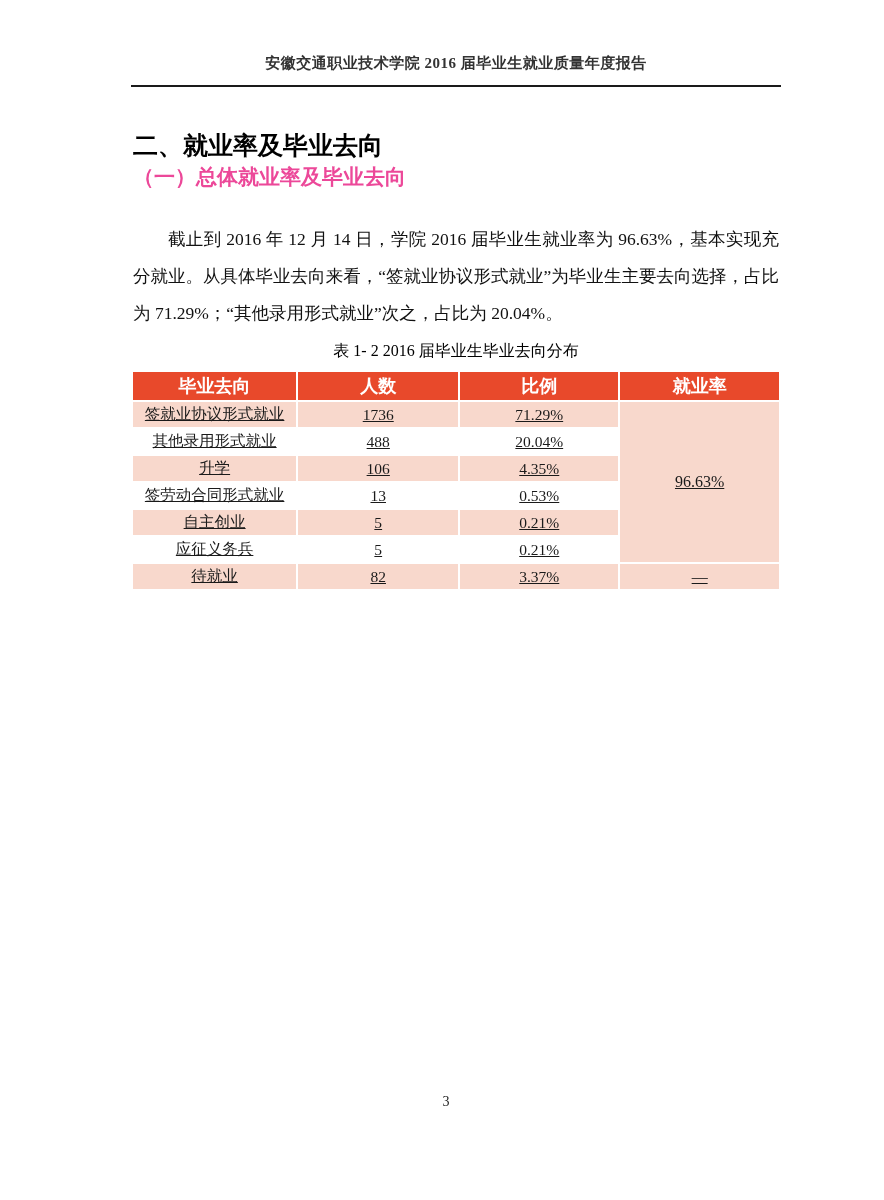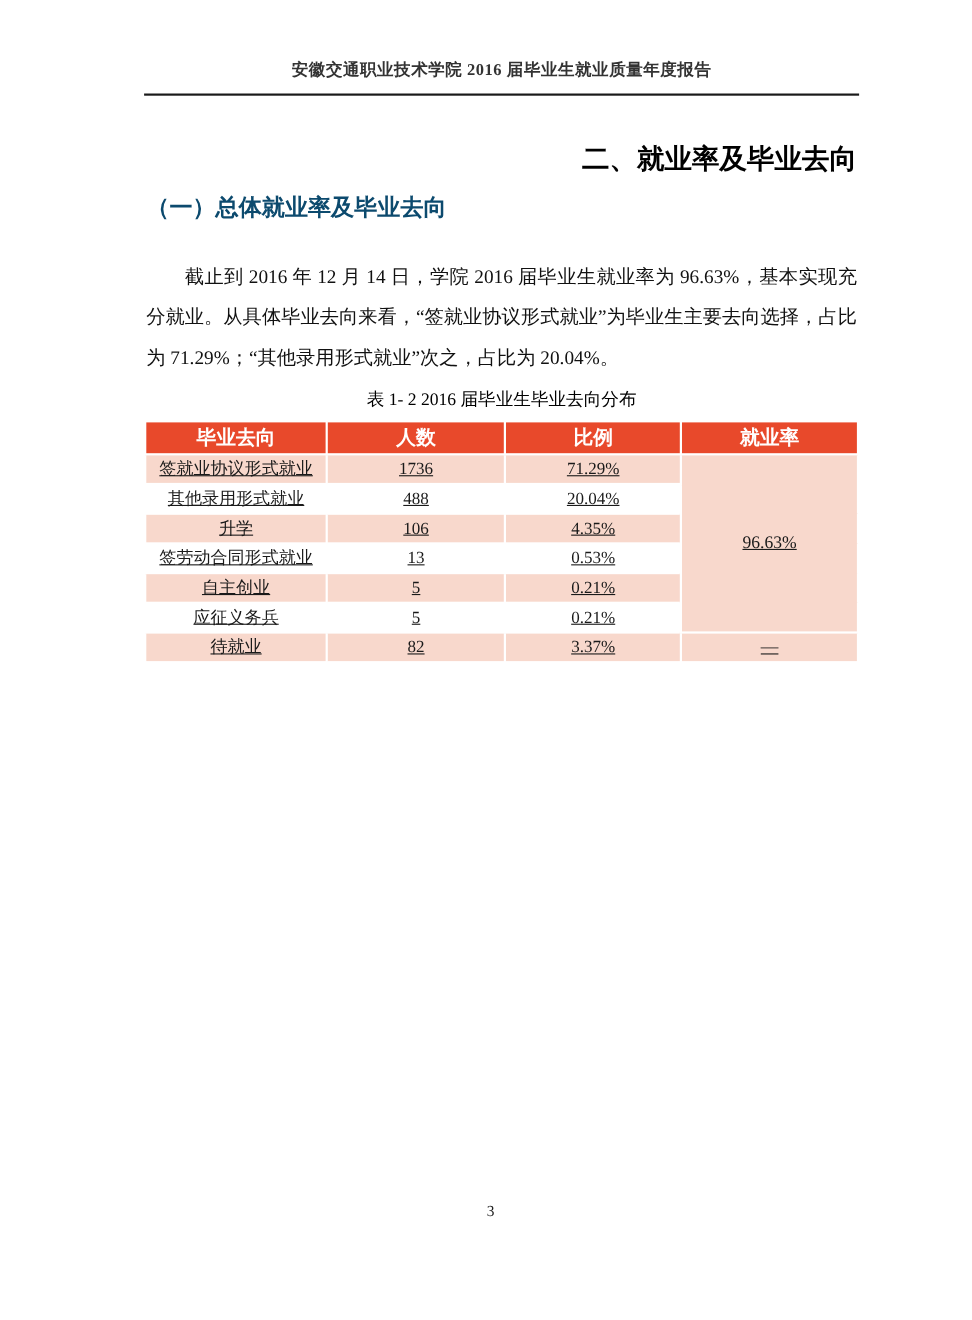--- a/index.html
+++ b/index.html
@@ -34,37 +34,36 @@
     border-top: 2px solid var(--rule-color, #1a1a1a);
     height: 0;
   }
   .h1 {
     margin-top: 40px;
     font-family: "Liberation Sans", "DejaVu Sans", sans-serif;
     font-weight: bold;
     font-size: 25px;
     line-height: 1.0;
     color: #000000;
-    text-align: right;
   }
   .para {
     margin-top: 36px;
     font-size: 17.5px;
     line-height: 37px;
     text-align: justify;
     text-indent: 2em;
     color: #111111;
   }
   .h2 {
-    margin-top: 16px;
+    margin-top: 4px;
     font-family: "Liberation Sans", "DejaVu Sans", sans-serif;
     font-weight: bold;
     font-size: 21px;
     line-height: 1.05;
-    color: #0c4a6e;
+    color: #ec4899;
   }
   .para2 { margin-top: 29px; }
   .table-caption {
     margin-top: 5px;
     text-align: center;
     font-weight: normal;
     font-size: 16px;
     color: #000000;
   }
   table.dest-table {

